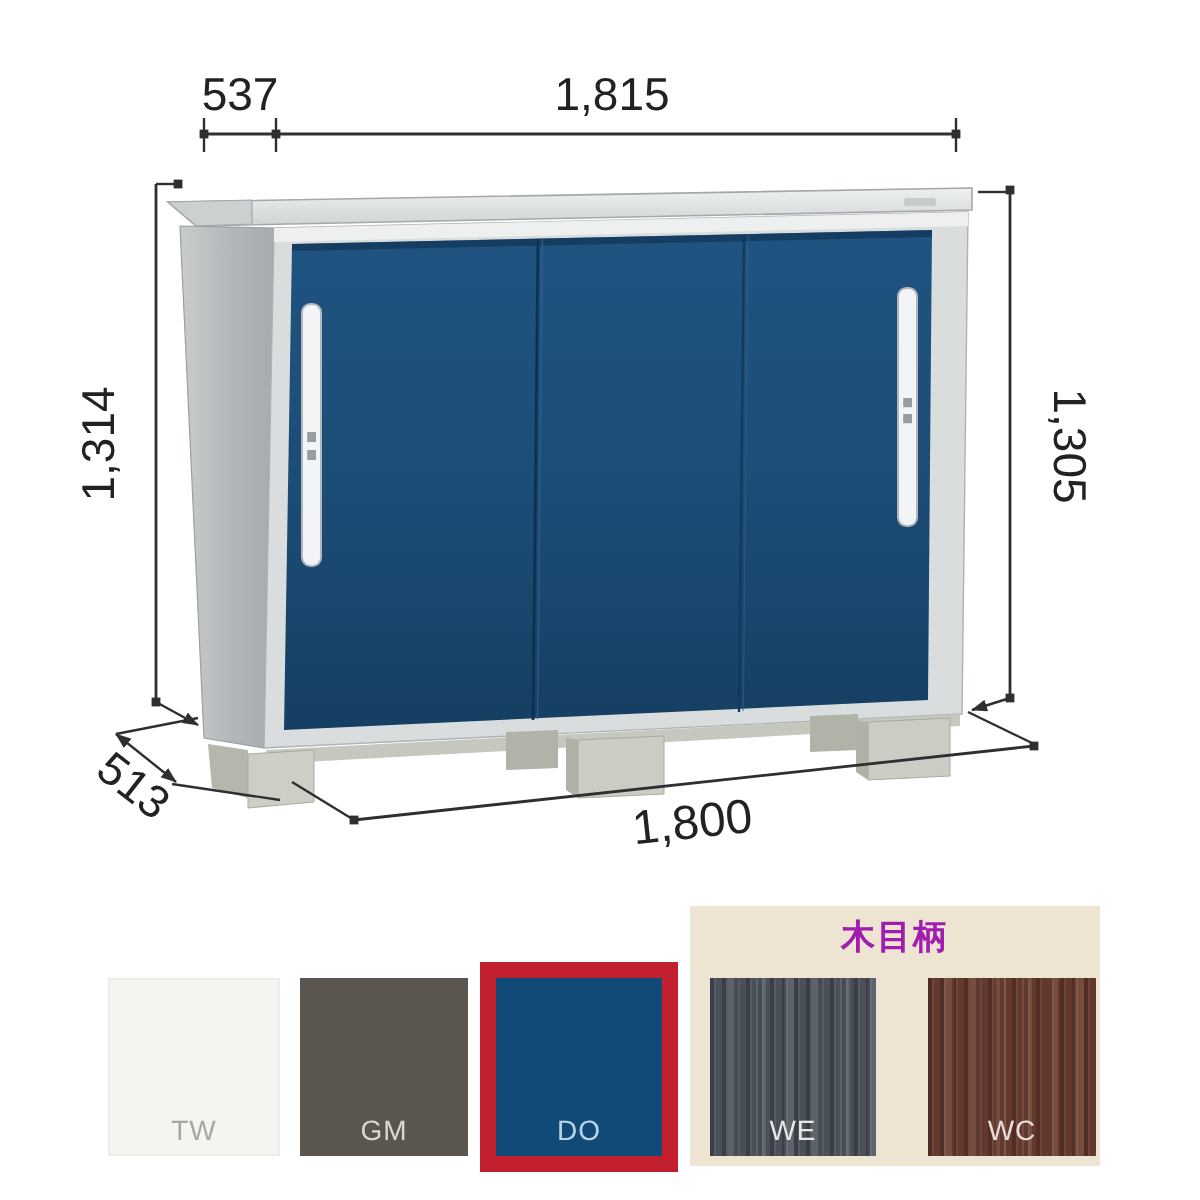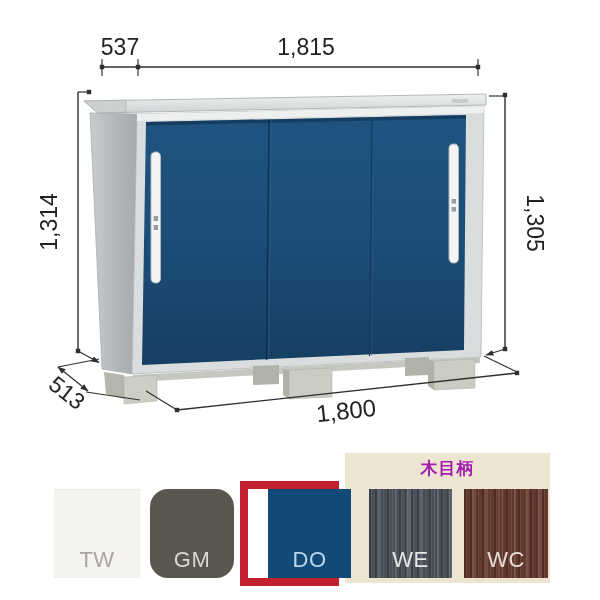--- a/index.html
+++ b/index.html
@@ -7,25 +7,25 @@
   .stage{position:relative;width:600px;height:600px;background:#ffffff;overflow:hidden;}
   .stage svg{position:absolute;left:0;top:0;}
   svg text{font-family:"Liberation Sans", sans-serif; fill:#222222;}
 
   
   .wood-panel{position:absolute;left:345px;top:453px;width:205px;height:130px;background:#ede5d1;}
   .wood-label{position:absolute;left:345px;top:457px;width:205px;text-align:center;
               font-size:17px;font-weight:bold;color:#a21caf;letter-spacing:1px;}
   .swatch{position:absolute;top:489px;height:89px;}
   .swatch .code{position:absolute;left:0;right:0;bottom:5px;text-align:center;
-                font-size:22px;letter-spacing:.5px;}
+                font-size:14px;letter-spacing:.5px;}
   .sw-tw{left:54px;width:86px;box-shadow:0 0 0 1px rgba(0,0,0,0.03) inset;}
   .sw-gm{left:150px;width:84px;}
   .sw-do{left:248px;width:83px;}
-  .sw-we{left:369px;width:83px;}
+  .sw-we{left:355px;width:83px;}
   .sw-wc{left:452px;width:84px;margin-left:12px;}
   .grain-we{background-image:
       repeating-linear-gradient(90deg, rgba(15,18,24,.28) 0 2px, rgba(255,255,255,.07) 2px 3px, rgba(0,0,0,0) 3px 6px),
       repeating-linear-gradient(90deg, rgba(0,0,0,.14) 0 9px, rgba(255,255,255,.04) 9px 14px);}
   .grain-wc{background-image:
       repeating-linear-gradient(90deg, rgba(40,16,10,.30) 0 2px, rgba(255,236,220,.08) 2px 3px, rgba(0,0,0,0) 3px 6px),
       repeating-linear-gradient(90deg, rgba(30,10,6,.16) 0 8px, rgba(255,255,255,.05) 8px 13px);}
   .select-frame{position:absolute;left:240px;top:481px;width:99px;height:105px;
                 box-sizing:border-box;border:8px solid #c2202e;}
 </style>
@@ -150,25 +150,25 @@
 
   <div class="wood-panel" style="background-color: rgb(237, 229, 209);"></div>
   <div class="wood-label">木目柄</div>
 
   <div class="select-frame" style="border-color: rgb(194, 32, 46);"></div>
 
   <div class="swatch sw-tw" style="background-color: rgb(246, 244, 240);">
     <span class="code" style="color: rgb(168, 166, 160);">TW</span>
   </div>
 
-  <div class="swatch sw-gm" style="background-color: rgb(91, 86, 77); border-radius: 18px;">
+  <div class="swatch sw-gm" style="background-color: rgb(91, 86, 77);">
     <span class="code" style="color: rgb(219, 215, 207);">GM</span>
   </div>
 
-  <div class="swatch sw-do" style="background-color: rgb(17, 74, 118); margin-left: 20px;">
+  <div class="swatch sw-do" style="background-color: rgb(17, 74, 118);">
     <span class="code" style="color: rgb(186, 212, 232);">DO</span>
   </div>
 
   <div class="swatch sw-we grain-we" style="background-color: rgb(86, 93, 102);">
     <span class="code" style="color: rgb(231, 231, 229);">WE</span>
   </div>
 
   <div class="swatch sw-wc grain-wc" style="background-color: rgb(111, 66, 55);">
     <span class="code" style="color: rgb(234, 220, 214);">WC</span>
   </div>

